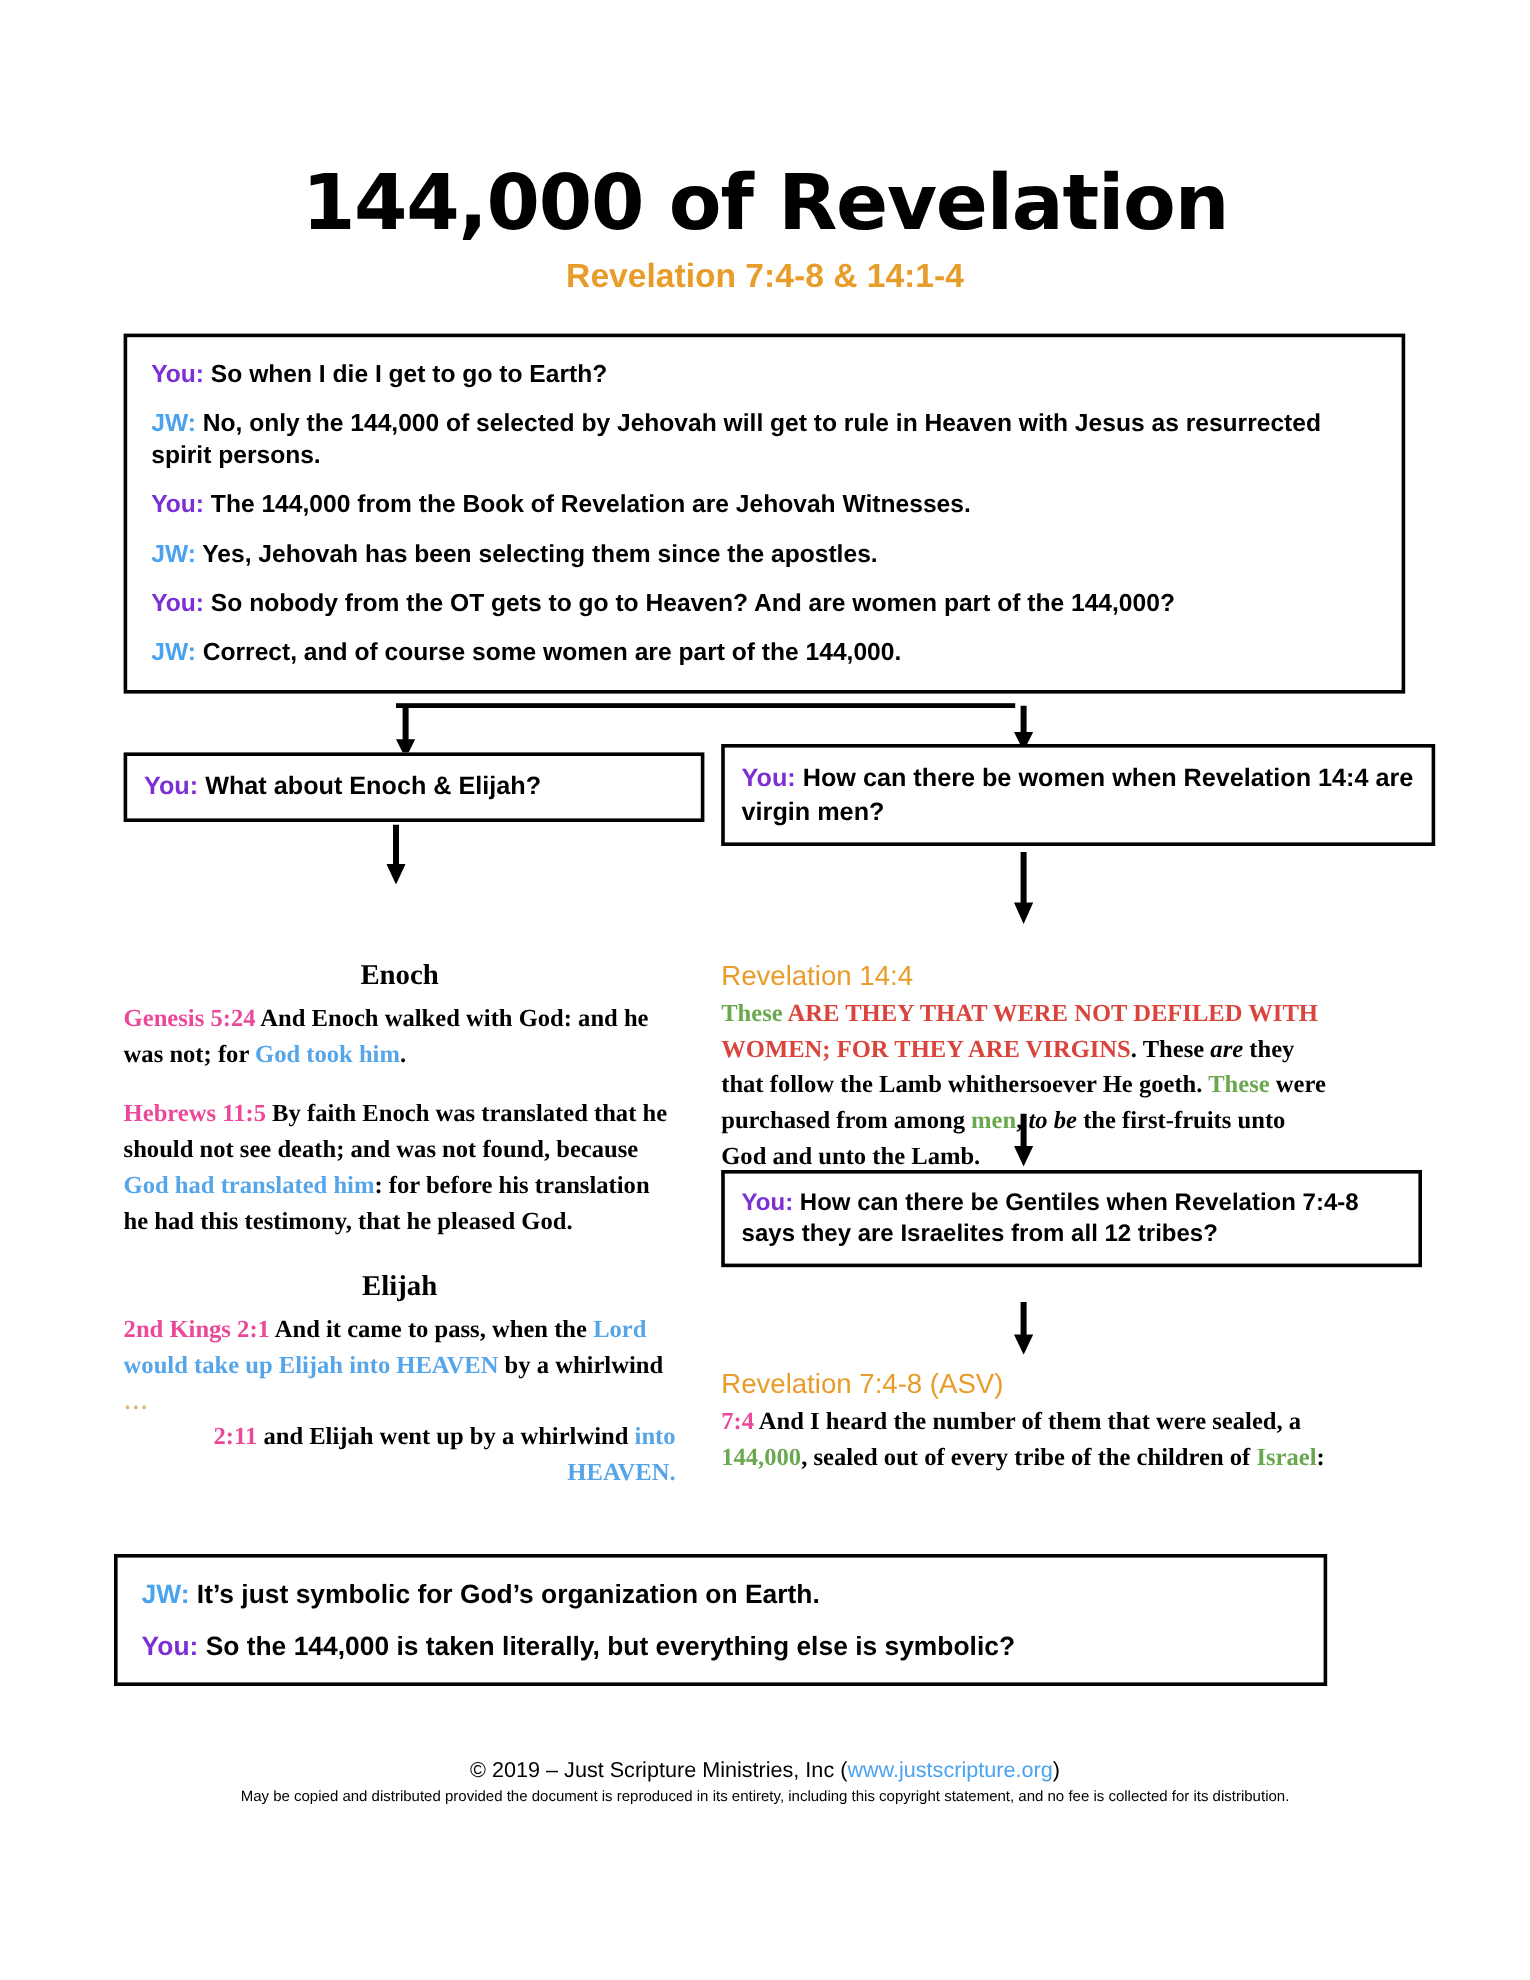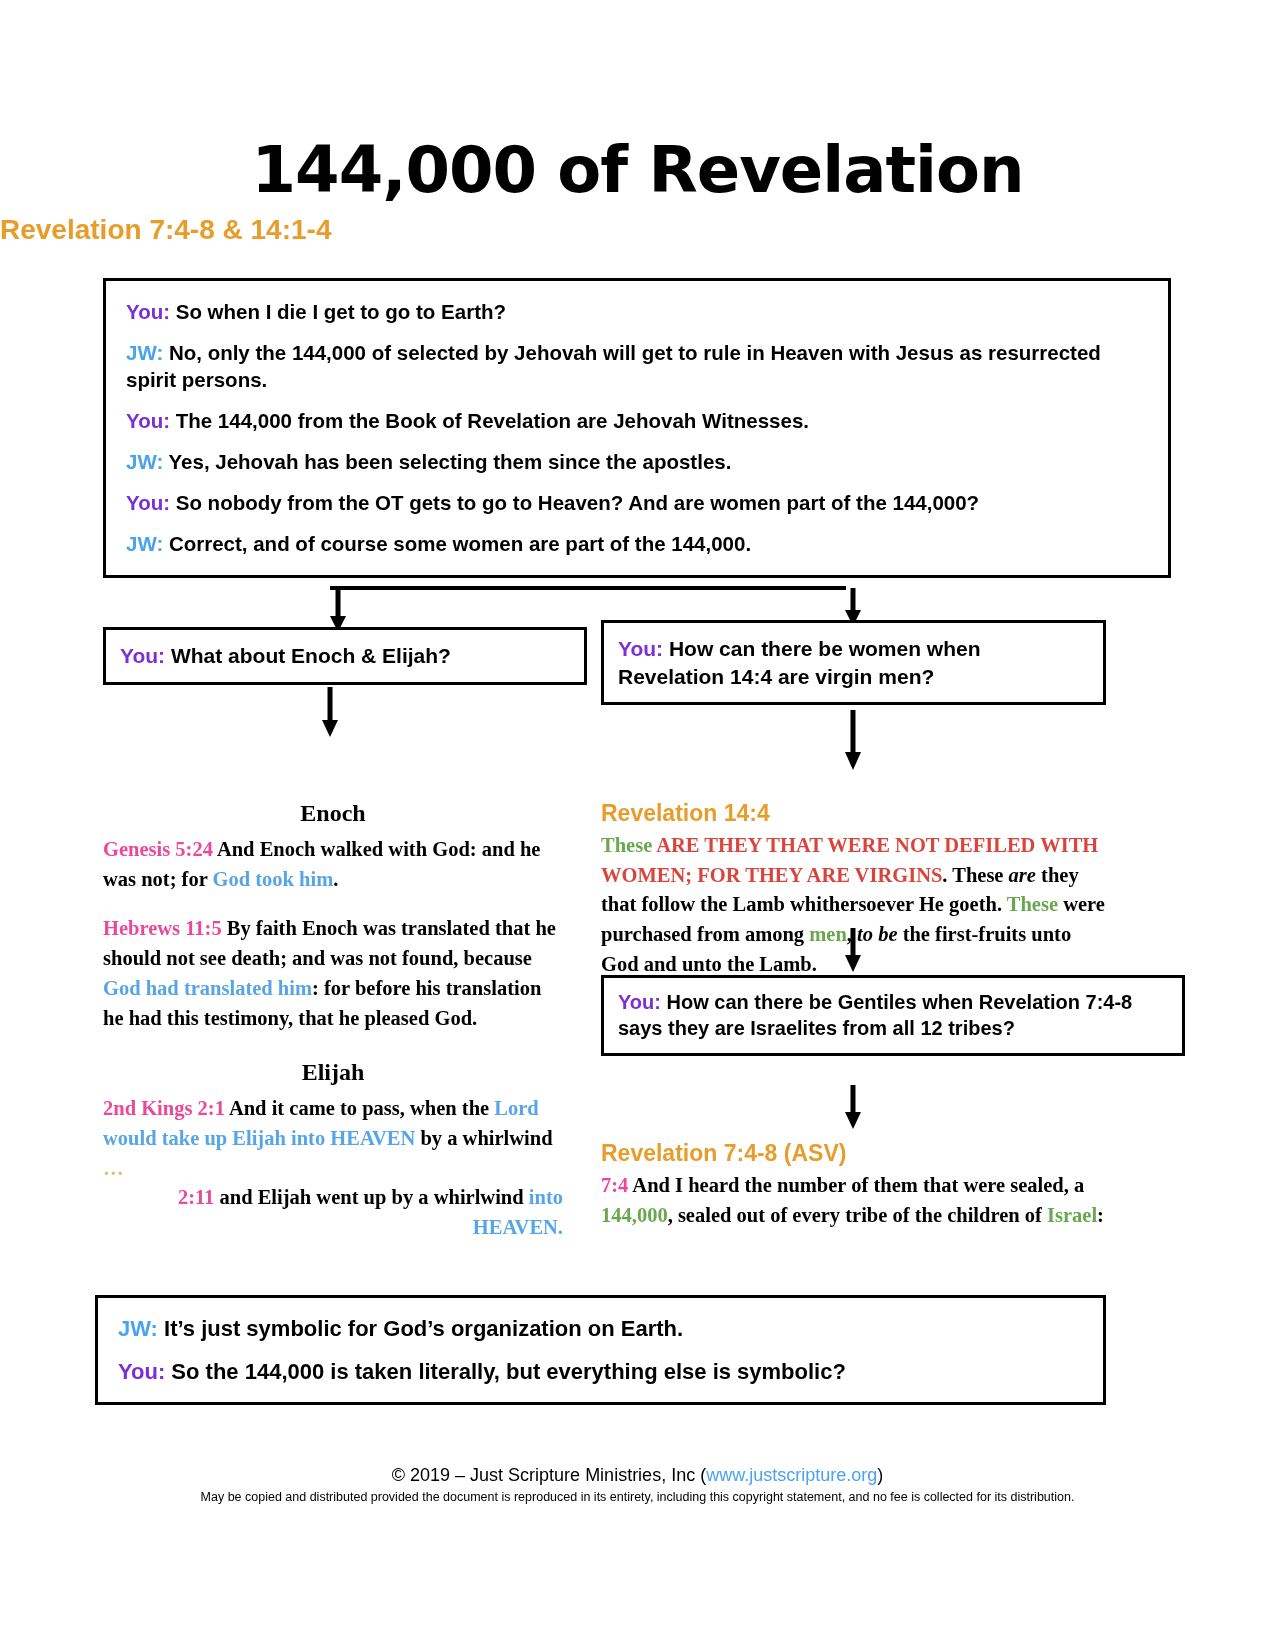--- a/index.html
+++ b/index.html
@@ -26,21 +26,21 @@
     text-align: center;
     font-family: "DejaVu Sans", sans-serif;
     font-weight: bold;
     font-size: 64px;
     letter-spacing: -1px;
     margin: 0;
     padding-top: 138px;
     line-height: 1;
   }
   .subtitle {
-    text-align: left;
+    text-align: center;
     color: #e89c2a;
     font-weight: bold;
     font-size: 28px;
     margin: 12px 0 0 0;
     font-family: "Liberation Sans", sans-serif;
   }
 
   
   .box {
     border: 3px solid #000;
@@ -72,21 +72,21 @@
     top: 627px;
     width: 484px;
     padding: 12px 14px;
   }
   #enoch-box .dialog-line { font-size: 21px; margin: 0; }
 
   
   #women-box {
     left: 601px;
     top: 620px;
-    width: 505px;
+    width: 595px;
     padding: 12px 14px;
   }
   #women-box .dialog-line { font-size: 21px; margin: 0; }
 
   
   #gentiles-box {
     left: 601px;
     top: 975px;
     width: 584px;
     padding: 11px 14px;
@@ -134,21 +134,21 @@
   .green { color: #6aa84f; }
   .ital { font-style: italic; }
 
   #left-col { left: 103px; top: 800px; width: 460px; }
   #right-col-a { left: 601px; top: 800px; width: 505px; }
   #right-col-b { left: 601px; top: 1140px; width: 505px; }
 
   .sec-head {
     font-family: "Liberation Sans", sans-serif;
     color: #e89c2a;
-    font-weight: bold;
+    font-weight: normal;
     font-size: 23px;
     margin: 0 0 4px 0;
   }
 
   
   .footer {
     position: absolute;
     left: 0;
     right: 0;
     top: 1465px;

